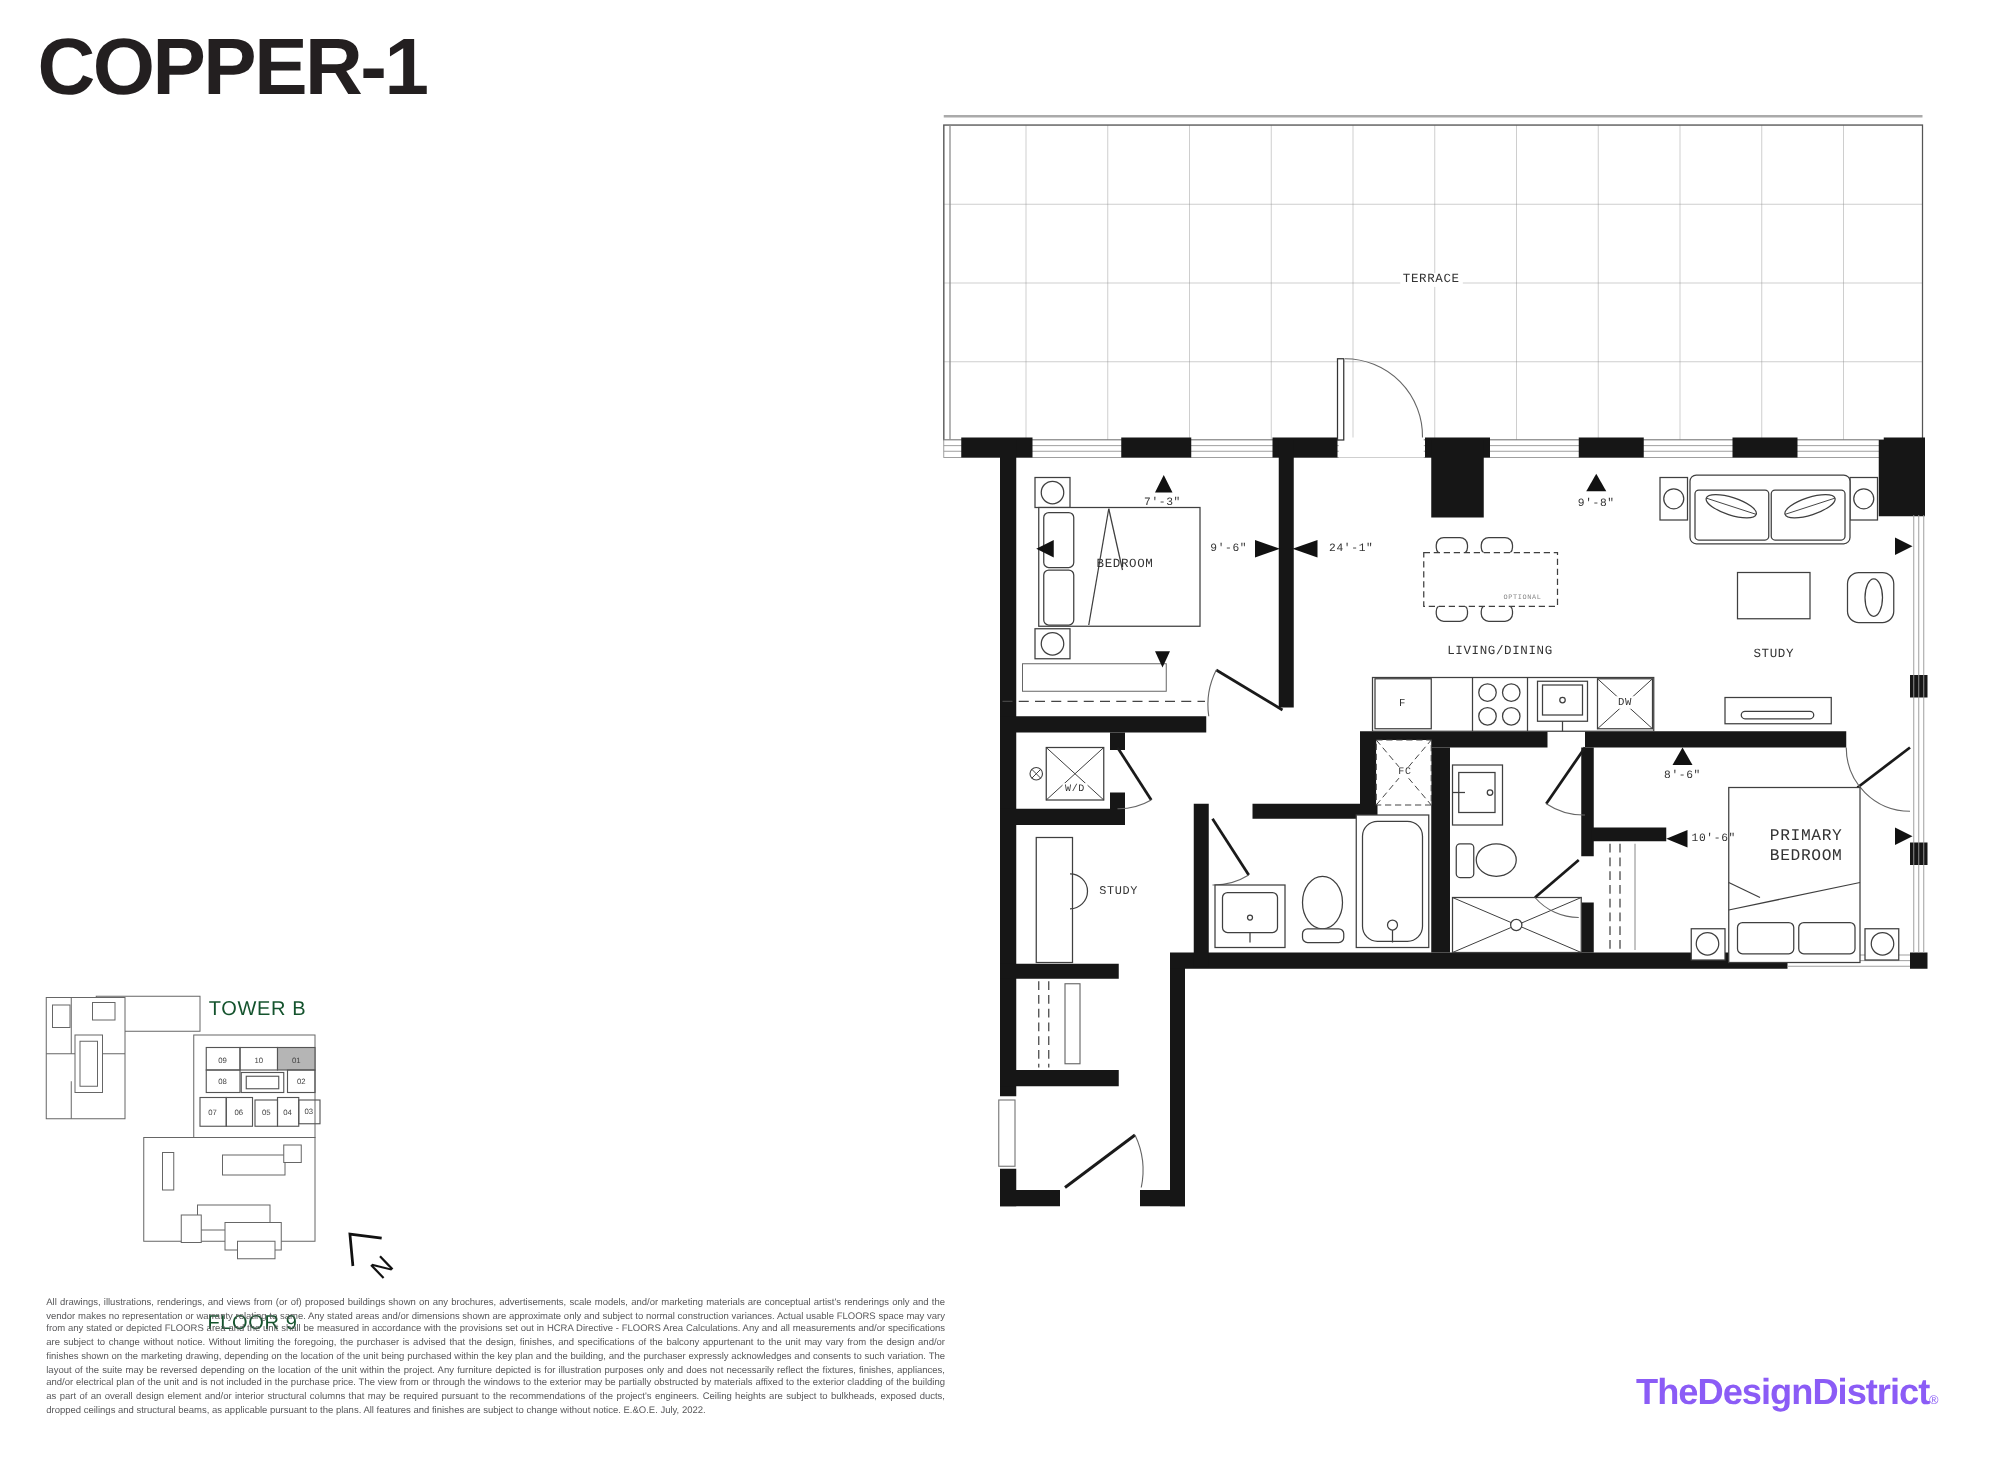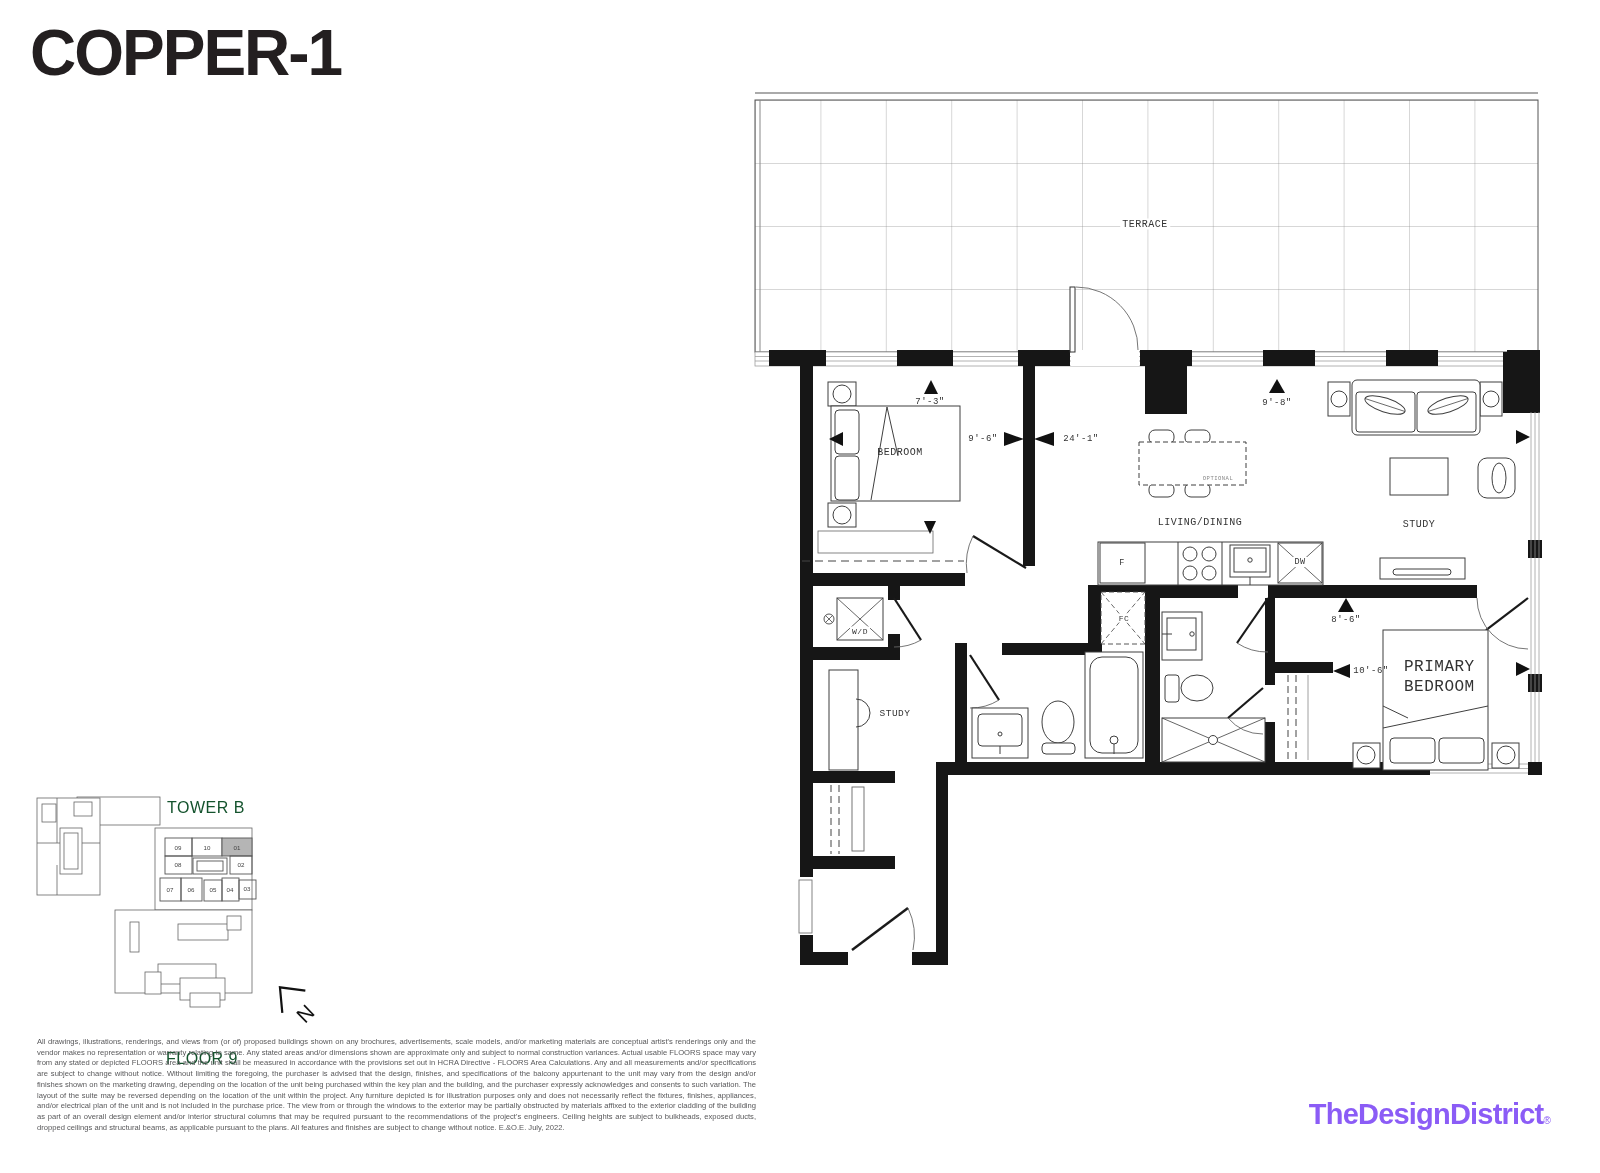--- a/index.html
+++ b/index.html
@@ -276,21 +276,21 @@
         <polygon points="776,340 790,347 776,354"></polygon>
         <polygon points="776,572 790,579 776,586"></polygon>
         <polygon points="184,431 196,431 190,444"></polygon>
       </g>
     </svg>
 
     <div class="plbl wbg" style="left:405px;top:134px;font-size:10px;">TERRACE</div>
     <div class="plbl" style="left:160px;top:362px;font-size:10px;">BEDROOM</div>
     <div class="plbl" style="left:460px;top:432px;font-size:10px;">LIVING/DINING</div>
     <div class="plbl" style="left:679px;top:434px;font-size:10px;">STUDY</div>
-    <div class="plbl wrap" style="left:699px;top:587px;font-size:16px;">PRIMARY BEDROOM</div>
+    <div class="plbl wrap" style="left:699px;top:587px;font-size:13px;">PRIMARY BEDROOM</div>
     <div class="plbl" style="left:155px;top:623px;font-size:9.5px;">STUDY</div>
     <div class="plbl wbg" style="left:120px;top:529px;font-size:8px;margin-top:12px;">W/D</div>
     <div class="plbl wbg" style="left:384px;top:528px;font-size:8px;">FC</div>
     <div class="plbl" style="left:382px;top:473px;font-size:8.5px;">F</div>
     <div class="plbl wbg" style="left:560px;top:472px;font-size:8.5px;">DW</div>
     <div class="plbl" style="left:478px;top:388px;font-size:5.5px;color:#888;">OPTIONAL</div>
     <div class="plbl" style="left:190px;top:312px;font-size:9px;">7'-3"</div>
     <div class="plbl" style="left:243px;top:349px;font-size:9px;">9'-6"</div>
     <div class="plbl" style="left:341px;top:349px;font-size:9px;">24'-1"</div>
     <div class="plbl" style="left:537px;top:313px;font-size:9px;">9'-8"</div>

